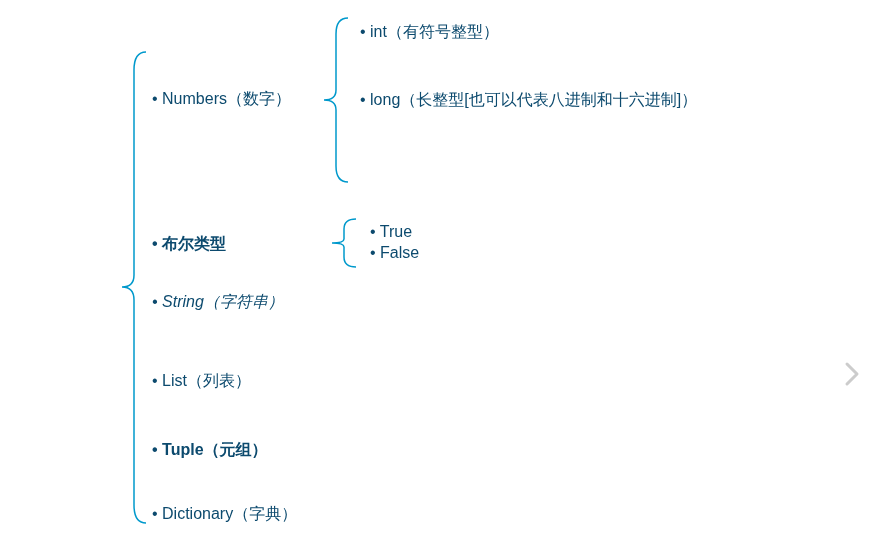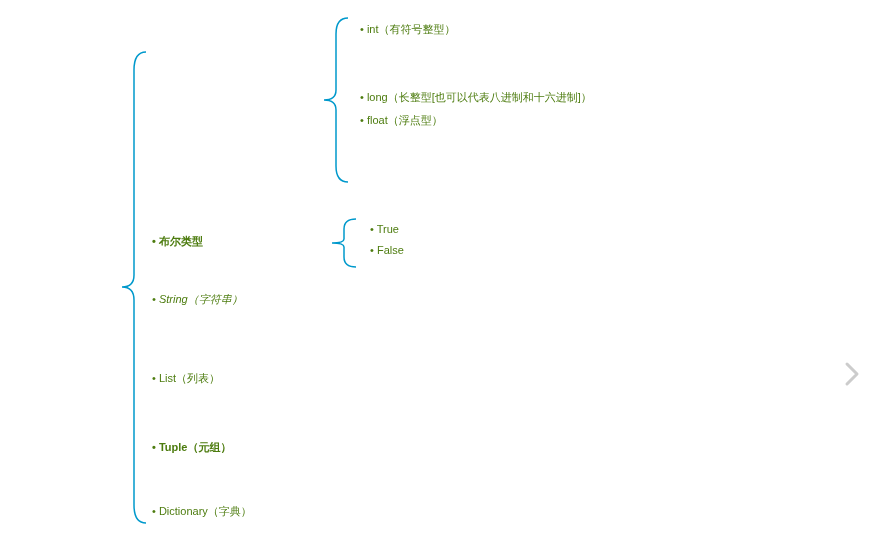--- a/index.html
+++ b/index.html
@@ -15,22 +15,22 @@
       position: relative;
       overflow: hidden;
     }
     .diagram {
       position: relative;
       width: 100%;
       height: 100%;
     }
     .item {
       position: absolute;
-      color: #4d7c0f;
-      font-size: 11px;
+      color: #0c4a6e;
+      font-size: 16px;
       white-space: nowrap;
     }
     .bullet::before {
       content: "•";
       margin-right: 0px;
     }
     .brace {
       position: absolute;
       stroke: #0099cc;
       fill: none;
@@ -47,20 +47,23 @@
   </style>
 </head>
 <body>
 
 <div class="diagram">
 
   <svg class="brace" style="left:118px; top:50px;" width="30" height="475">
     <path d="M 28 2 Q 16 2 16 20 L 16 225 Q 16 237 4 237 Q 16 237 16 250 L 16 455 Q 16 473 28 473"></path>
   </svg>
 
+  <div class="item bullet" style="left:152px; top:89px;">
+    <span>Numbers（数字）</span>
+  </div>
 
   <div class="item bullet" style="left:152px; top:234px;font-weight:bold;">
     <span>布尔类型</span>
   </div>
 
   <div class="item bullet" style="left:152px; top:292px;font-style:italic;">
     <span>String（字符串）</span>
   </div>
 
   <div class="item bullet" style="left:152px; top:371px;">
@@ -78,23 +81,20 @@
   <svg class="brace" style="left:320px; top:16px;" width="30" height="168">
     <path d="M 28 2 Q 16 2 16 18 L 16 74 Q 16 84 4 84 Q 16 84 16 94 L 16 150 Q 16 166 28 166"></path>
   </svg>
 
   <div class="item bullet" style="left:360px; top:22px;">
     <span>int（有符号整型）</span>
   </div>
   <div class="item bullet" style="left:360px; top:67px;margin-top:23px;">
     <span>long（长整型[也可以代表八进制和十六进制]）</span>
   </div>
-  <div class="item bullet" style="left:360px; top:113px;">
-    <span>float（浮点型）</span>
-  </div>
 
   <svg class="brace" style="left:328px; top:217px;" width="30" height="52">
     <path d="M 28 2 Q 16 2 16 12 L 16 22 Q 16 26 4 26 Q 16 26 16 30 L 16 40 Q 16 50 28 50"></path>
   </svg>
 
   <div class="item bullet" style="left:370px; top:223px;">
     <span>True</span>
   </div>
   <div class="item bullet" style="left:370px; top:244px;">
     <span>False</span>

